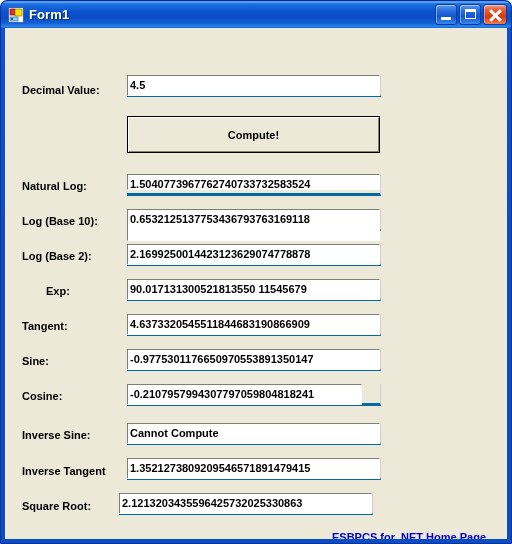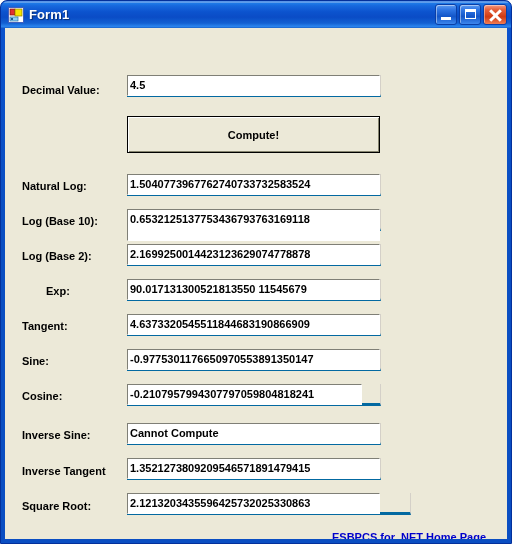--- a/index.html
+++ b/index.html
@@ -228,21 +228,21 @@
 
     <div class="lbl" style="left:17px; top:56px;">Decimal Value:</div>
     <div class="tbox-outer" style="left:122px; top:47px; width:254px; height:22px;">
       <div class="tbox" style="left:0; top:0; width:253px; height:21px;">4.5</div>
     </div>
 
     <div class="btn" style="left:122px; top:88px; width:253px; height:37px;">Compute!</div>
 
     <div class="lbl" style="left:17px; top:152px;">Natural Log:</div>
     <div class="tbox-outer" style="left:122px; top:146px; width:254px; height:22px;">
-      <div class="tbox" style="left:0; top:0; width:253px; height:21px;">1.5040773967762740733732583524</div>
+      <div class="tbox" style="left:0; top:0; width:253px; height:16px;">1.5040773967762740733732583524</div>
     </div>
 
     <div class="lbl" style="left:17px; top:187px;">Log (Base 10):</div>
     <div class="tbox-outer" style="left:122px; top:181px; width:254px; height:22px;">
       <div class="tbox" style="left:0; top:0; width:253px; height:32px;">0.6532125137753436793763169118</div>
     </div>
 
     <div class="lbl" style="left:17px; top:222px;">Log (Base 2):</div>
     <div class="tbox-outer" style="left:122px; top:216px; width:254px; height:22px;">
       <div class="tbox" style="left:0; top:0; width:253px; height:21px;">2.1699250014423123629074778878</div>
@@ -272,20 +272,20 @@
     <div class="tbox-outer" style="left:122px; top:395px; width:254px; height:22px;">
       <div class="tbox" style="left:0; top:0; width:253px; height:21px;">Cannot Compute</div>
     </div>
 
     <div class="lbl" style="left:17px; top:437px;">Inverse Tangent</div>
     <div class="tbox-outer" style="left:122px; top:430px; width:254px; height:22px;">
       <div class="tbox" style="left:0; top:0; width:253px; height:21px;">1.3521273809209546571891479415</div>
     </div>
 
     <div class="lbl" style="left:17px; top:472px;">Square Root:</div>
-    <div class="tbox-outer" style="left:122px; top:465px; width:284px; height:22px;padding-left:48px;">
+    <div class="tbox-outer" style="left:114px; top:465px; width:254px; height:22px;padding-left:48px;">
       <div class="tbox" style="left:0; top:0; width:253px; height:21px;">2.1213203435596425732025330863</div>
     </div>
 
     <div class="link" style="left:327px; top:503px;">ESBPCS for .NET Home Page</div>
 
   </div>
 </div>
 
 </body></html>

